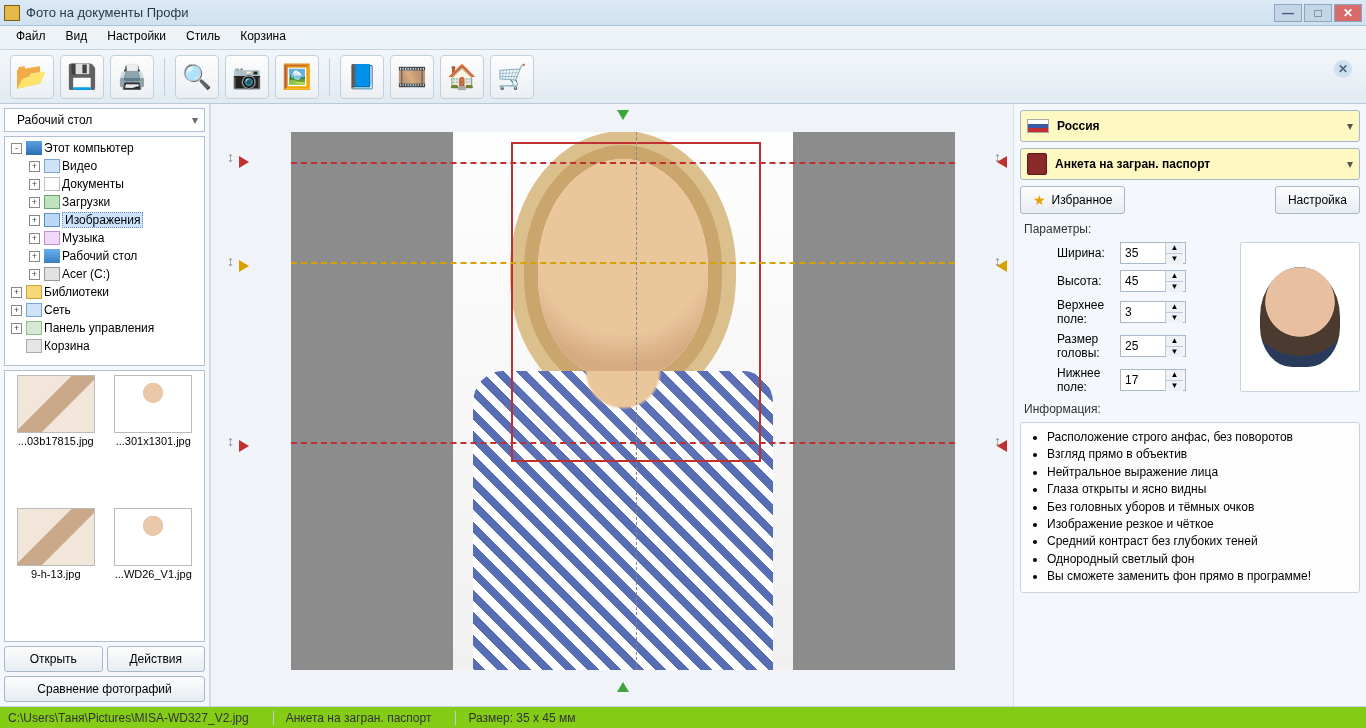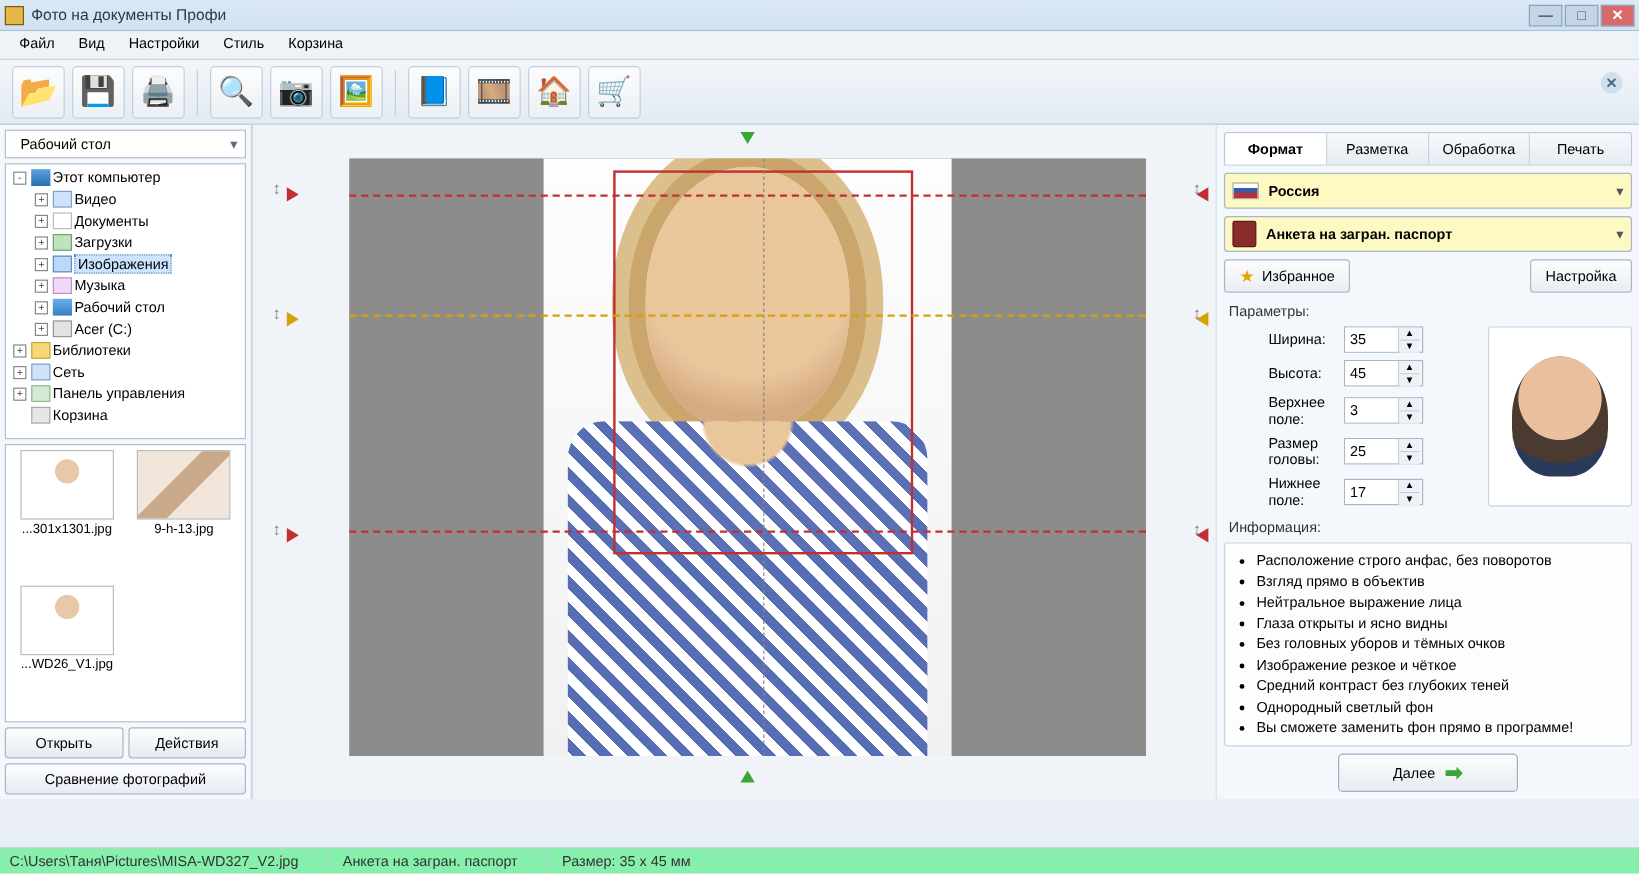--- a/index.html
+++ b/index.html
@@ -110,21 +110,21 @@
 .link { color: #2a4a8a; text-decoration: underline; cursor: pointer; margin: 4px 0 0 4px; display: inline-block; }
 
 .info-box { border: 1px solid #c8d4e0; background: #fdfdfd; border-radius: 3px; padding: 6px 8px; }
 .info-box ul { list-style: disc; padding-left: 18px; }
 .info-box li { font-size: 12px; line-height: 1.45; }
 
 .next-btn { align-self: center; margin-top: auto; width: 150px; height: 34px; border: 1px solid #9ab0c6; background: linear-gradient(#fdfdfd,#e6ecf2); border-radius: 4px; cursor: pointer; display: flex; align-items: center; justify-content: center; gap: 8px; font-size: 13px; }
 .next-btn .arrow{color:#3aa63a;font-size:18px;font-weight:bold;}
 
 
-.statusbar { height: 22px; background: #86efac; border-top: 1px solid #c8d4e0; display: flex; align-items: center; padding: 0 8px; gap: 24px; font-size: 12px; color: #333; margin-top: 40px; }
+.statusbar { height: 22px; background: #84cc16; border-top: 1px solid #c8d4e0; display: flex; align-items: center; padding: 0 8px; gap: 24px; font-size: 12px; color: #333; }
 .statusbar .cell{border-left:1px solid #c0ccd8;padding-left:12px;}
 .statusbar .cell:first-child{border:none;padding-left:0;}
 
 
 .svg{display:inline-block;}
 </style>
 </head>
 <body>
 
 <div class="titlebar">
@@ -245,20 +245,24 @@
           <span class="lbl">Панель управления</span>
         </div>
         <div class="tree-row" style="padding-left: 6px;">
           <span class="noexp"></span>
           <span class="ico ico-bin"></span> 
           <span class="lbl">Корзина</span>
         </div>
       </div>
 
     <div class="thumbs" id="thumbs">
+        <div class="thumb">
+          <div class="pic portrait"></div>
+          <div class="cap">...03b17815.jpg</div>
+        </div>
         <div class="thumb">
           <div class="pic person"></div>
           <div class="cap">...301x1301.jpg</div>
         </div>
         <div class="thumb">
           <div class="pic portrait"></div>
           <div class="cap">9-h-13.jpg</div>
         </div>
         <div class="thumb">
           <div class="pic person"></div>
@@ -296,26 +300,20 @@
         <div class="crop" style="left:220px;top:10px;width:250px;height:320px;"></div>
         <div class="vline" style="left:345px;"></div>
         <div class="hline red" style="top:30px;"></div>
         <div class="hline yel" style="top:130px;"></div>
         <div class="hline red" style="top:310px;"></div>
       </div>
     </div>
   </div>
 
   <div class="right-panel">
-    <div class="tabs">
-      <div class="tab active">Формат</div>
-      <div class="tab">Разметка</div>
-      <div class="tab">Обработка</div>
-      <div class="tab">Печать</div>
-    </div>
 
     <div class="combo-row">
       <span class="flag"></span>
       <span class="txt">Россия</span>
       <span class="chev">▾</span>
     </div>
 
     <div class="combo-row">
       <span class="doc-ico"></span>
       <span class="txt">Анкета на загран. паспорт</span>
@@ -388,24 +386,20 @@
           <li>Нейтральное выражение лица</li>
           <li>Глаза открыты и ясно видны</li>
           <li>Без головных уборов и тёмных очков</li>
           <li>Изображение резкое и чёткое</li>
           <li>Средний контраст без глубоких теней</li>
           <li>Однородный светлый фон</li>
           <li>Вы сможете заменить фон прямо в программе!</li>
         </ul>
     </div>
 
-    <button class="next-btn">
-      <span>Далее</span>
-      <span class="arrow">➡</span>
-    </button>
   </div>
 </div>
 
 <div class="statusbar">
   <div class="cell">C:\Users\Таня\Pictures\MISA-WD327_V2.jpg</div>
   <div class="cell">Анкета на загран. паспорт</div>
   <div class="cell">Размер: 35 x 45 мм</div>
 </div>
 
 </body></html>

